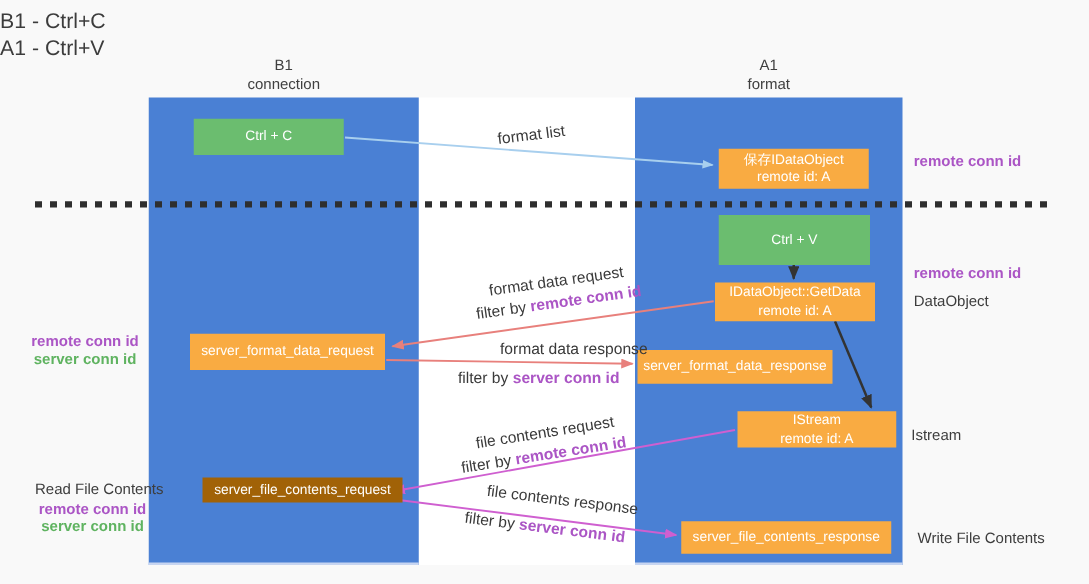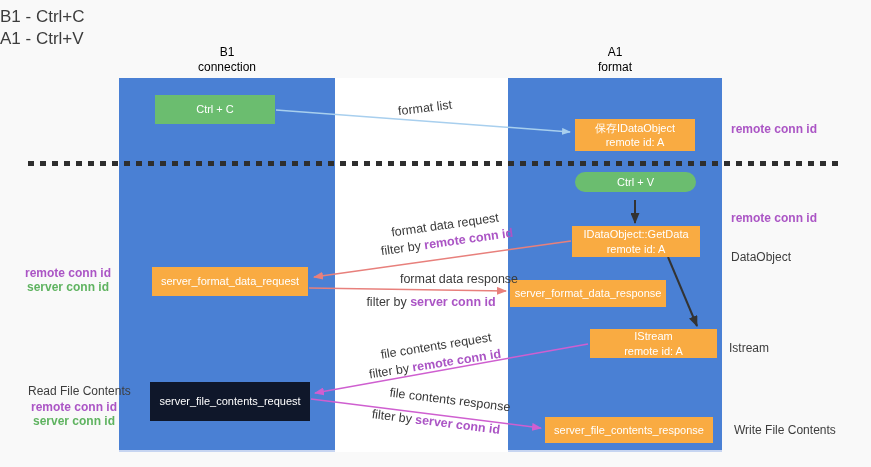--- a/index.html
+++ b/index.html
@@ -3,21 +3,21 @@
 <meta charset="utf-8">
 <style>
   html,body{margin:0;padding:0;}
   body{font-family:"Liberation Sans","DejaVu Sans",sans-serif;background:#f9f9f9;}
   #canvas{position:relative;width:871px;height:467px;background:#f9f9f9;overflow:hidden;}
 
   .title{position:absolute;top:6px;left:0;width:871px;
          font-size:17px;line-height:1.3;color:#3c3c3c;}
 
   .lane-header{position:absolute;top:45px;text-align:center;font-size:12px;
-               line-height:1.25;color:#000000;}
+               line-height:1.25;color:#404040;}
   .lane{position:absolute;top:78px;height:372px;border-bottom:2px solid #c7d5f1;}
   .mid-strip{position:absolute;top:78px;height:374px;background:#ffffff;}
 
   .divider{position:absolute;left:28px;top:161px;width:812px;height:5px;
            background:repeating-linear-gradient(90deg,#2e2e2e 0 6px,transparent 6px 12px);}
 
   .box{position:absolute;display:flex;flex-direction:column;justify-content:center;
        align-items:center;color:#fff;font-size:11px;line-height:1.3;text-align:center;
        white-space:nowrap;}
 
@@ -85,21 +85,21 @@
 
   <div class="box" style="left: 155px; top: 95px; width: 120px; height: 29px; background: rgb(107, 189, 111);">
     <span>Ctrl + C</span>
   </div>
 
   <div class="box" style="left: 575px; top: 119px; width: 120px; height: 32px; background: rgb(249, 171, 66); text-align: center;">
     <span>保存IDataObject</span>
     <span>remote id: A</span>
   </div>
 
-  <div class="box" style="left: 575px; top: 172px; width: 121px; height: 20px; background: rgb(107, 189, 111); border-radius: 13px;">
+  <div class="box" style="left: 575px; top: 172px; width: 121px; height: 40px; background: rgb(107, 189, 111);">
     <span>Ctrl + V</span>
   </div>
 
   <div class="box" style="left: 572px; top: 226px; width: 128px; height: 31px; background: rgb(249, 171, 66);">
     <span>IDataObject::GetData</span>
     <span>remote id: A</span>
   </div>
 
   <div class="box" style="left: 510px; top: 280px; width: 156px; height: 27px; background: rgb(249, 171, 66);">
     <span>server_format_data_response</span>
@@ -107,21 +107,21 @@
 
   <div class="box" style="left: 152px; top: 267px; width: 156px; height: 29px; background: rgb(249, 171, 66);">
     <span>server_format_data_request</span>
   </div>
 
   <div class="box" style="left: 590px; top: 329px; width: 127px; height: 29px; background: rgb(249, 171, 66);">
     <span>IStream</span>
     <span>remote id: A</span>
   </div>
 
-  <div class="box" style="left: 150px; top: 382px; width: 160px; height: 39px; background: #0f172a;">
+  <div class="box" style="left: 162px; top: 382px; width: 160px; height: 20px; background: #a16207;">
     <span>server_file_contents_request</span>
   </div>
 
   <div class="box" style="left: 545px; top: 417px; width: 168px; height: 26px; background: rgb(249, 171, 66);">
     <span>server_file_contents_response</span>
   </div>
 
   <div class="flow-label rot-n7" style="left:380px;top:101px;width:90px;">format list</div>
 
   <div class="flow-label rot-n8" style="left:375px;top:218px;width:140px;">format data request</div>
@@ -139,21 +139,21 @@
     <span>filter by </span><span class="kw" style="color: rgb(171, 85, 197);">remote conn id</span>
   </div>
 
   <div class="flow-label rot-p7" style="left:375px;top:393px;width:150px;">file contents response</div>
   <div class="flow-label rot-p7" style="left:361px;top:415px;width:150px;">
     <span>filter by </span><span class="kw" style="color: rgb(171, 85, 197);">server conn id</span>
   </div>
 
   <div class="side-label b" style="left: 731px; top: 122px; color: rgb(171, 85, 197);">remote conn id</div>
   <div class="side-label b" style="left: 731px; top: 211px; color: rgb(171, 85, 197);">remote conn id</div>
-  <div class="side-label" style="left:731px;top:250px;">DataObject</div>
+  <div class="side-label" style="left:731px;top:234px;">DataObject</div>
   <div class="side-label" style="left:729px;top:341px;">Istream</div>
   <div class="side-label" style="left:734px;top:423px;">Write File Contents</div>
 
   <div class="side-label b" style="left: 25px; top: 266px; color: rgb(171, 85, 197);">remote conn id</div>
   <div class="side-label b" style="left: 27px; top: 280px; color: rgb(95, 179, 96);">server conn id</div>
   <div class="side-label" style="left:28px;top:384px;text-align:center;">Read File Contents</div>
   <div class="side-label b" style="left: 31px; top: 400px; color: rgb(171, 85, 197);">remote conn id</div>
   <div class="side-label b" style="left: 33px; top: 414px; color: rgb(95, 179, 96);">server conn id</div>
 
 </div>

